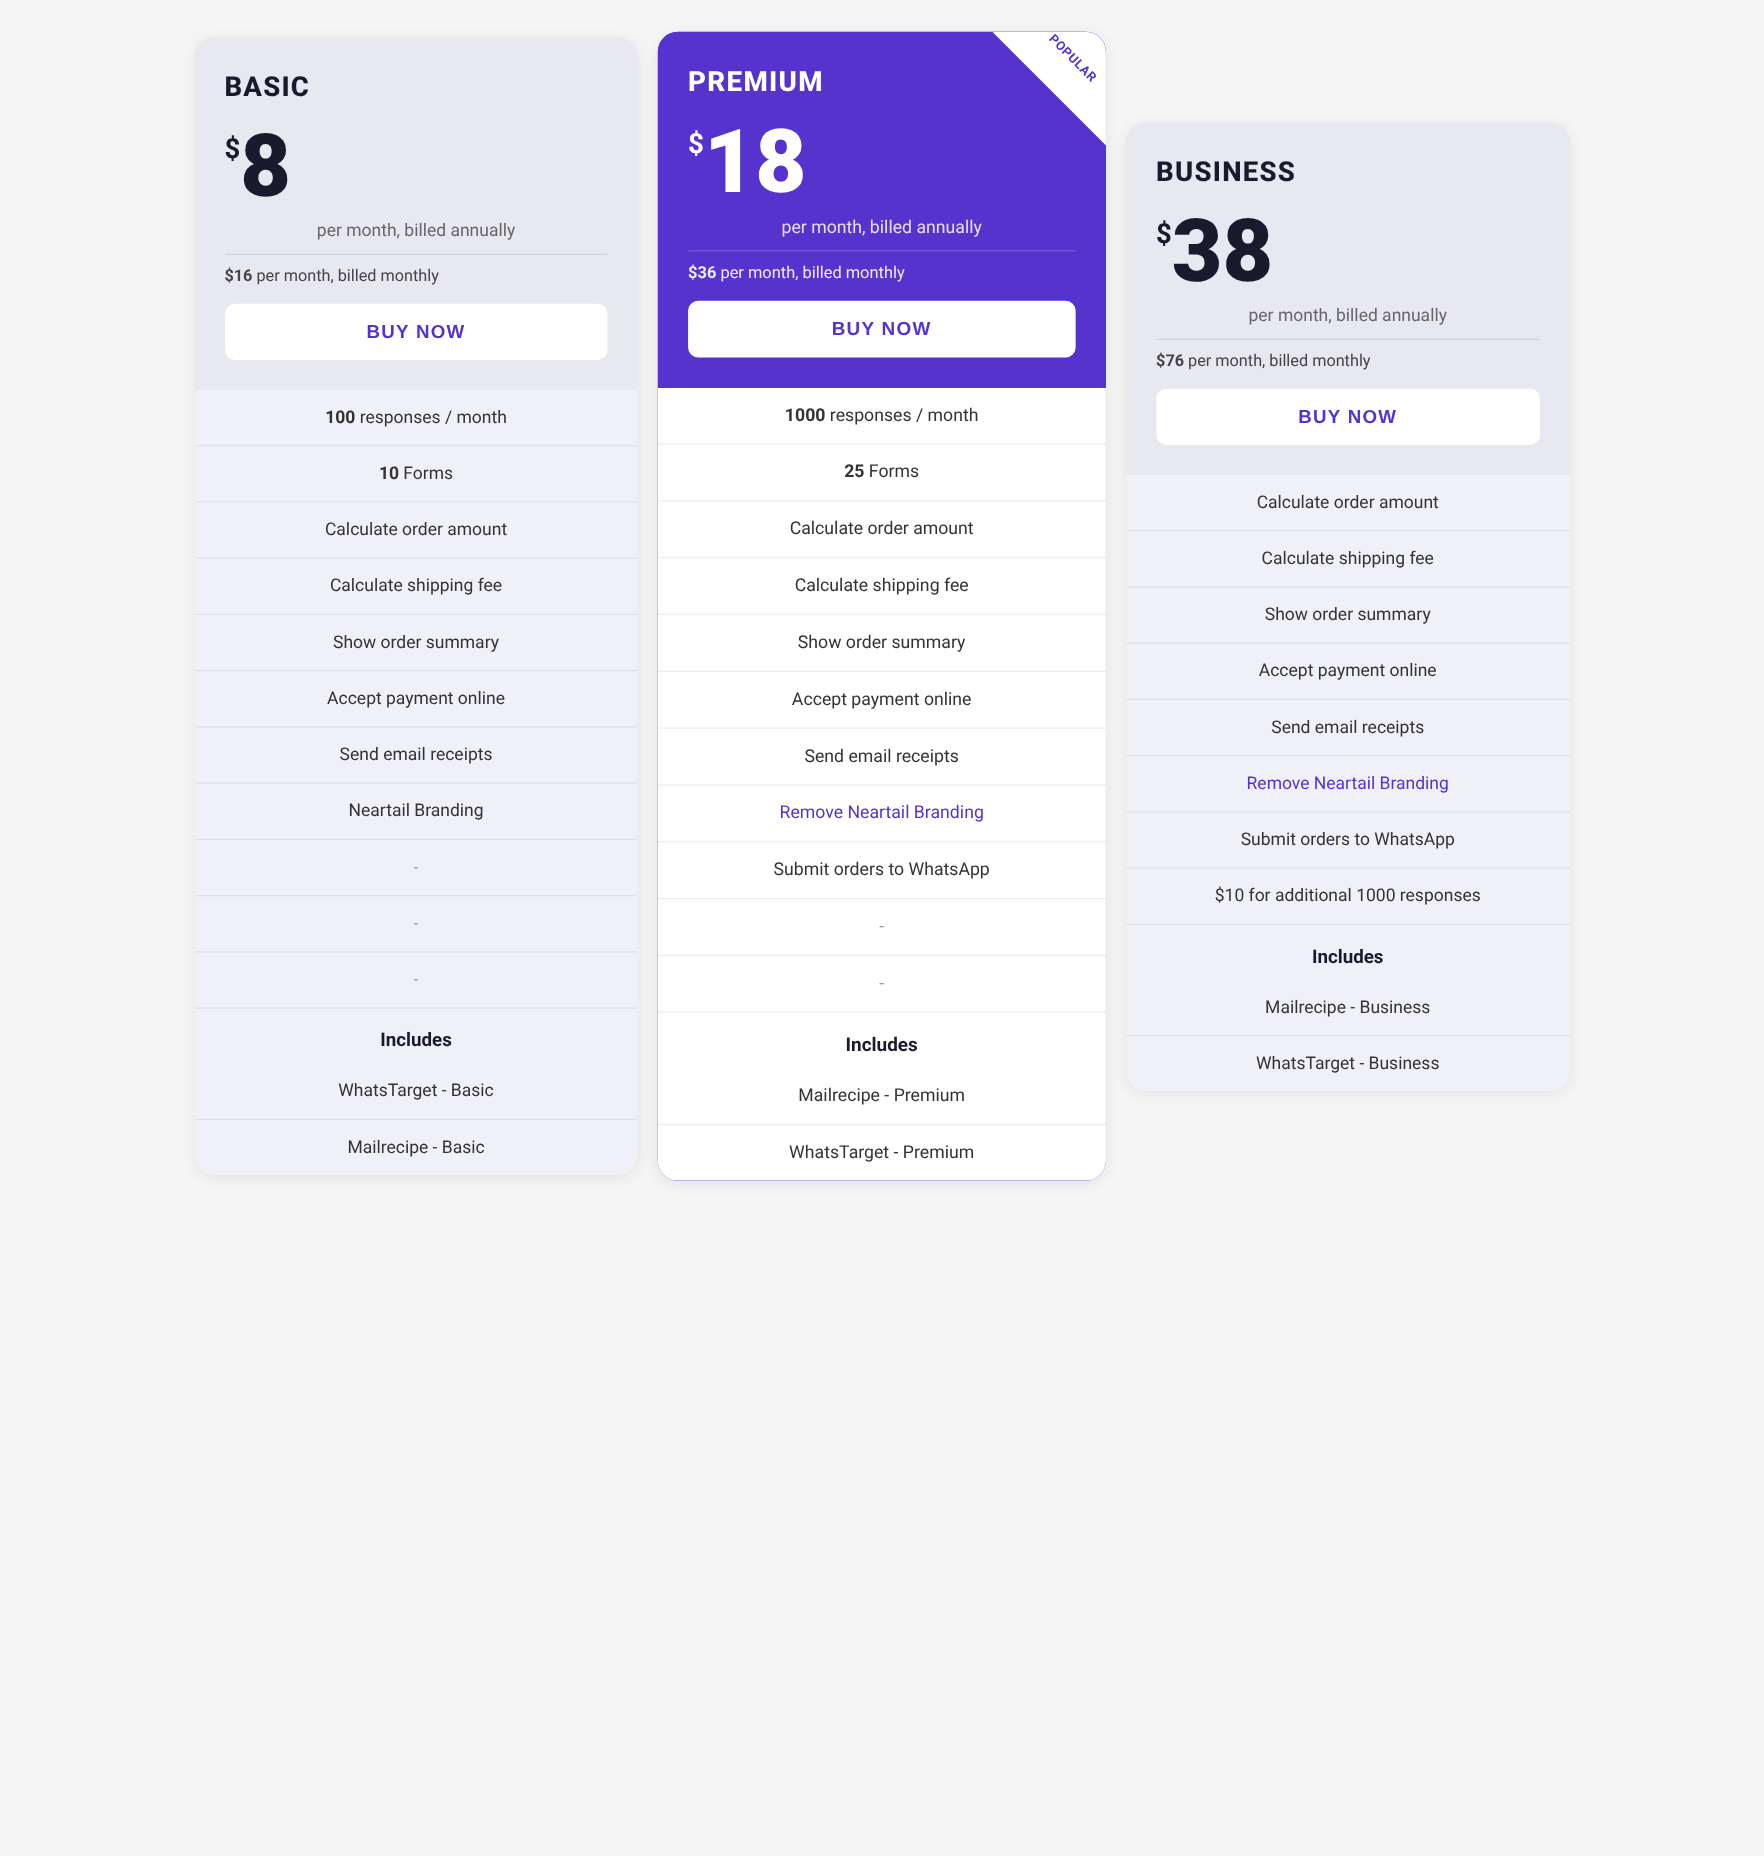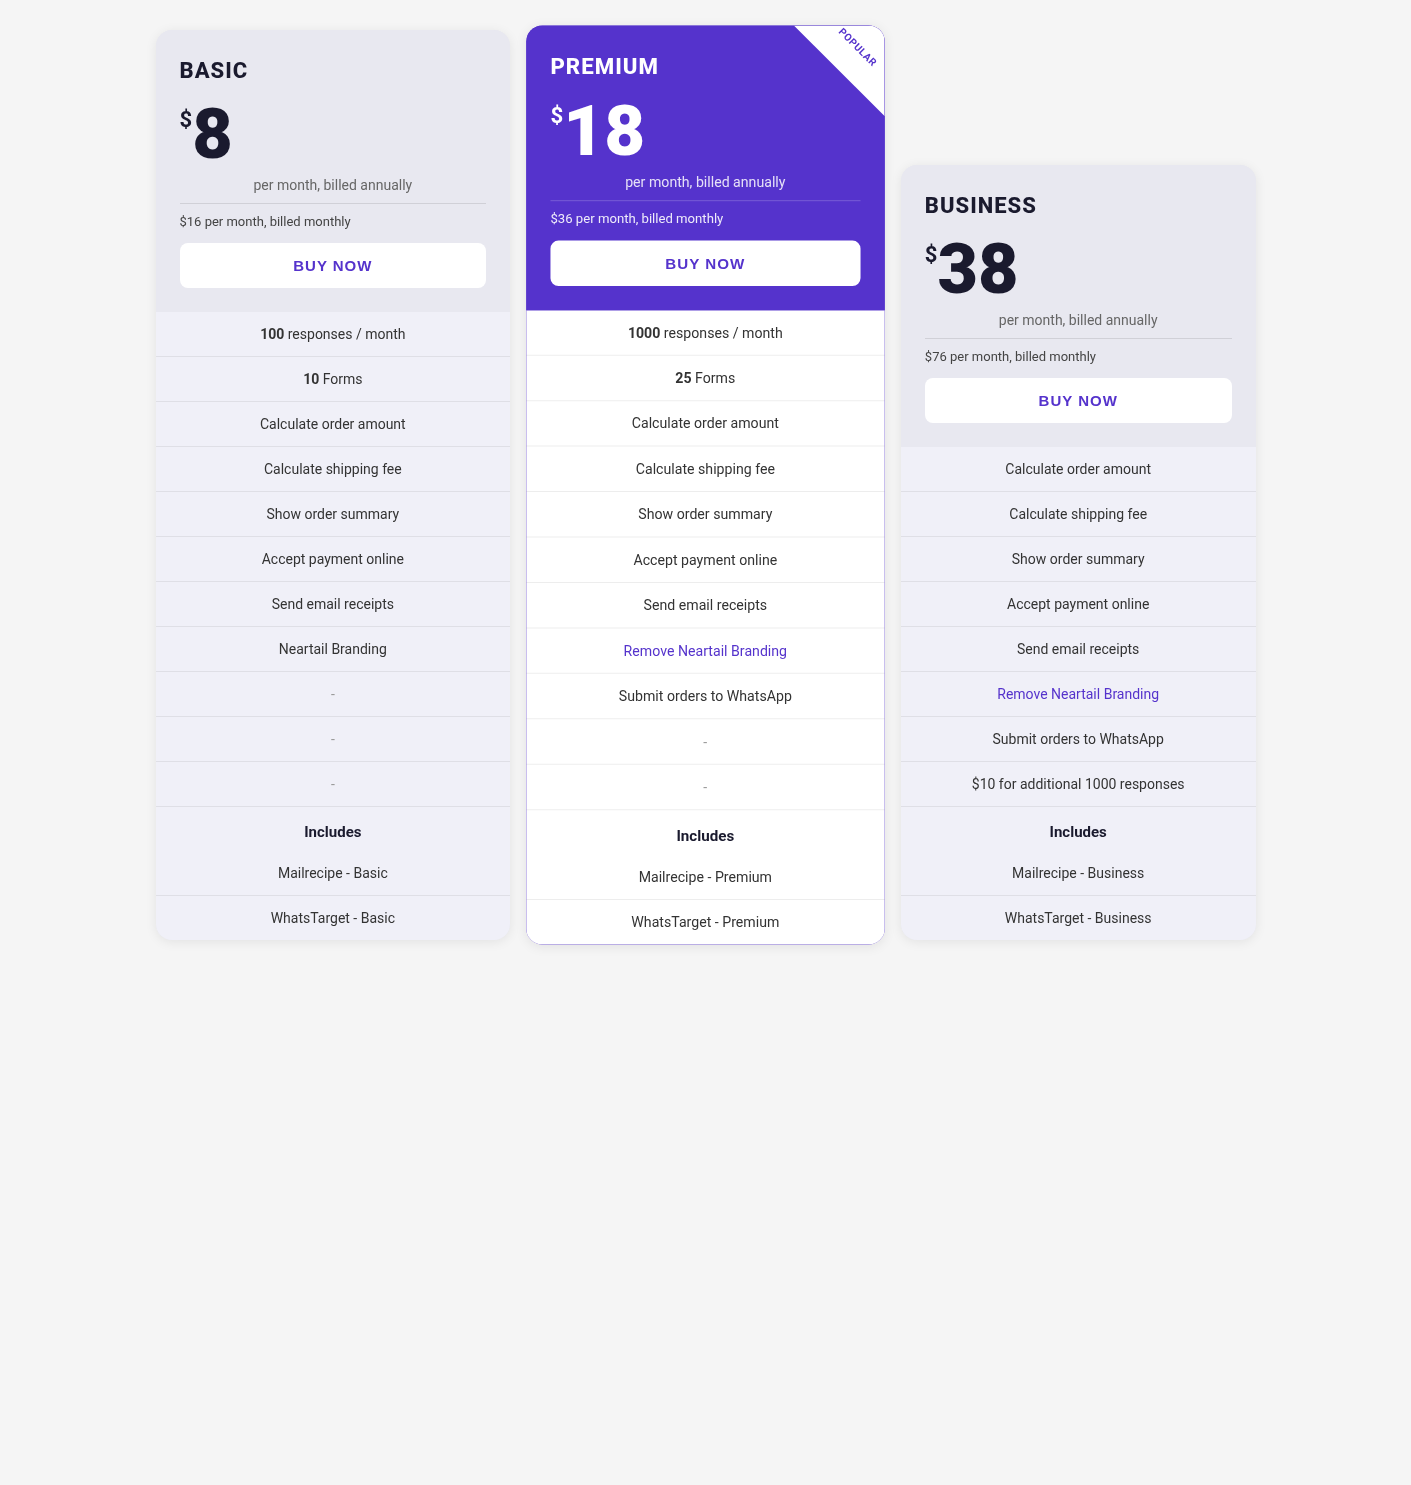--- a/index.html
+++ b/index.html
@@ -10,21 +10,21 @@
       justify-content: center;
       align-items: flex-start;
       padding: 30px 20px;
       min-height: 100vh;
     }
     .pricing-container {
       display: flex;
       gap: 18px;
       max-width: 1100px;
       width: 100%;
-      align-items: flex-end;
+      align-items: center;
     }
     .card {
       flex: 1;
       border-radius: 16px;
       overflow: hidden;
       background: #e8e8f0;
       box-shadow: 0 2px 12px rgba(0,0,0,0.08);
     }
     .card.premium {
       background: #5533cc;
@@ -127,21 +127,21 @@
     }
     .monthly-billing {
       font-size: 13px;
       margin-bottom: 14px;
       color: #444;
     }
     .card.premium .monthly-billing {
       color: rgba(255,255,255,0.9);
     }
     .monthly-billing strong {
-      font-weight: 400;
+      font-weight: 700;
     }
     .buy-btn {
       display: block;
       width: 100%;
       padding: 14px;
       border-radius: 8px;
       border: none;
       font-size: 15px;
       font-weight: 700;
       letter-spacing: 1px;
@@ -208,22 +208,22 @@
         <div class="feature-item">Calculate order amount</div>
         <div class="feature-item">Calculate shipping fee</div>
         <div class="feature-item">Show order summary</div>
         <div class="feature-item">Accept payment online</div>
         <div class="feature-item">Send email receipts</div>
         <div class="feature-item">Neartail Branding</div>
         <div class="feature-item muted">-</div>
         <div class="feature-item muted">-</div>
         <div class="feature-item muted">-</div>
         <div class="includes-label">Includes</div>
+        <div class="feature-item">WhatsTarget - Basic</div>
         <div class="feature-item">Mailrecipe - Basic</div>
-        <div class="feature-item">WhatsTarget - Basic</div>
       </div>
     </div>
     <div class="card premium">
       <div class="card-header">
         <div class="popular-badge">
           <span class="popular-badge-text">POPULAR</span>
         </div>
         <div class="plan-name">PREMIUM</div>
         <div class="price-row">
           <span class="price-dollar">$</span>

